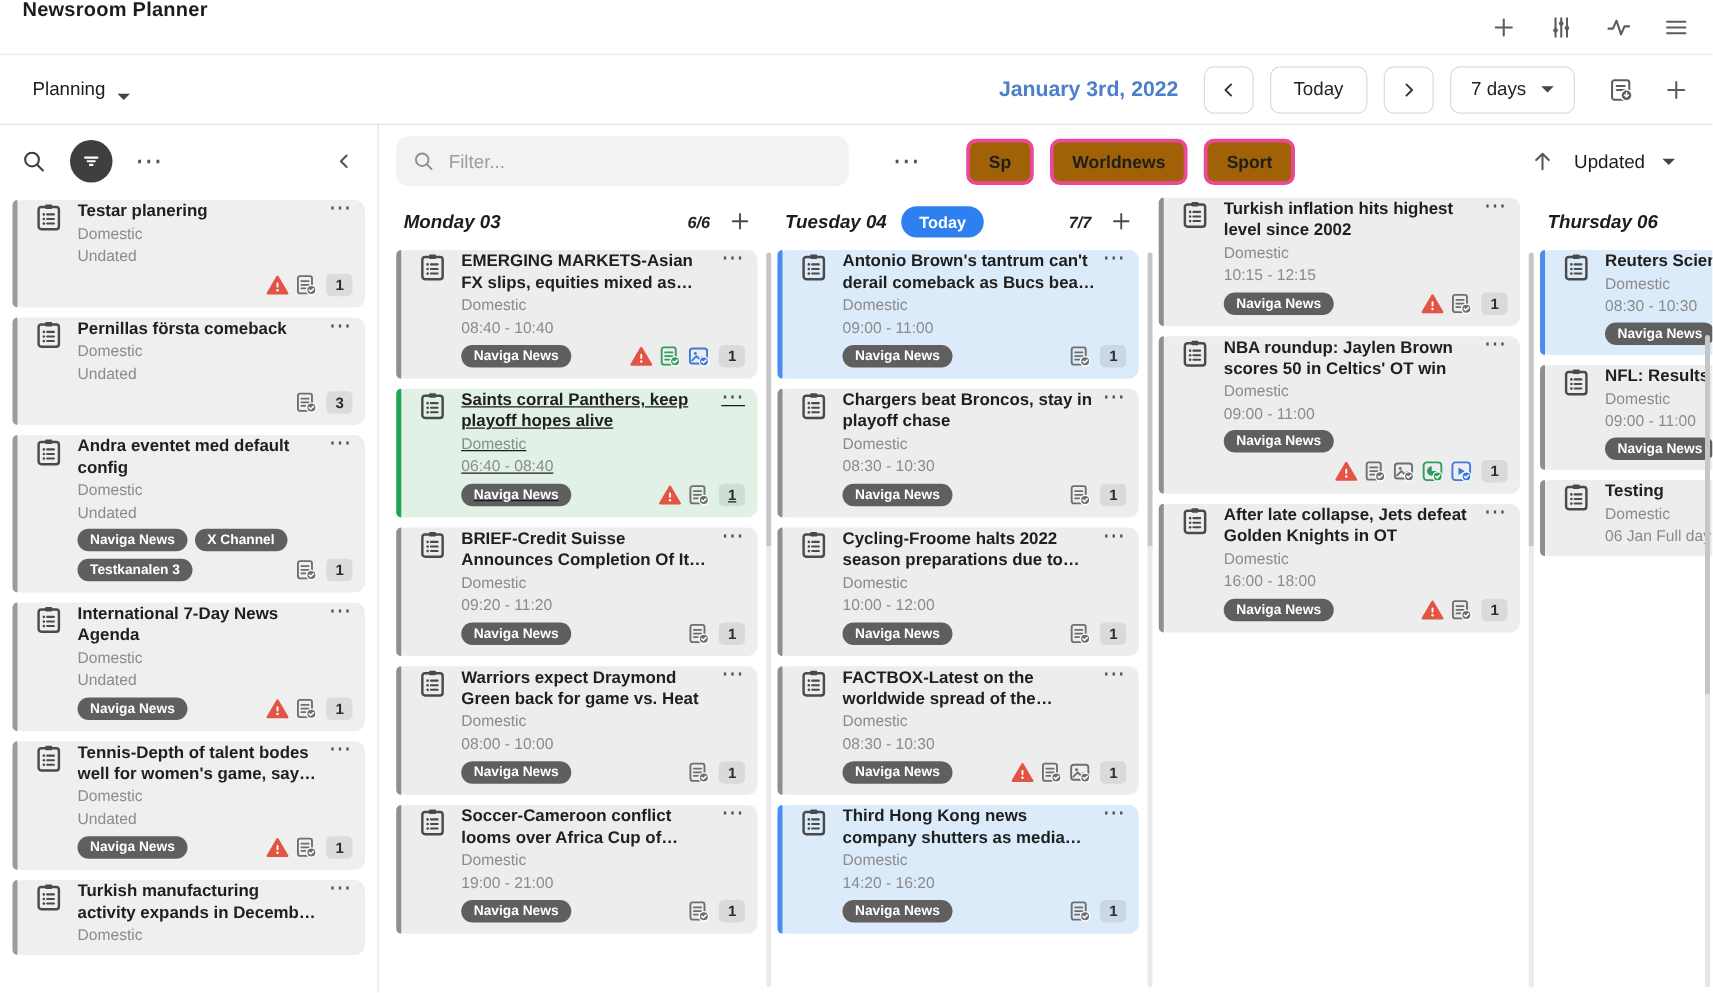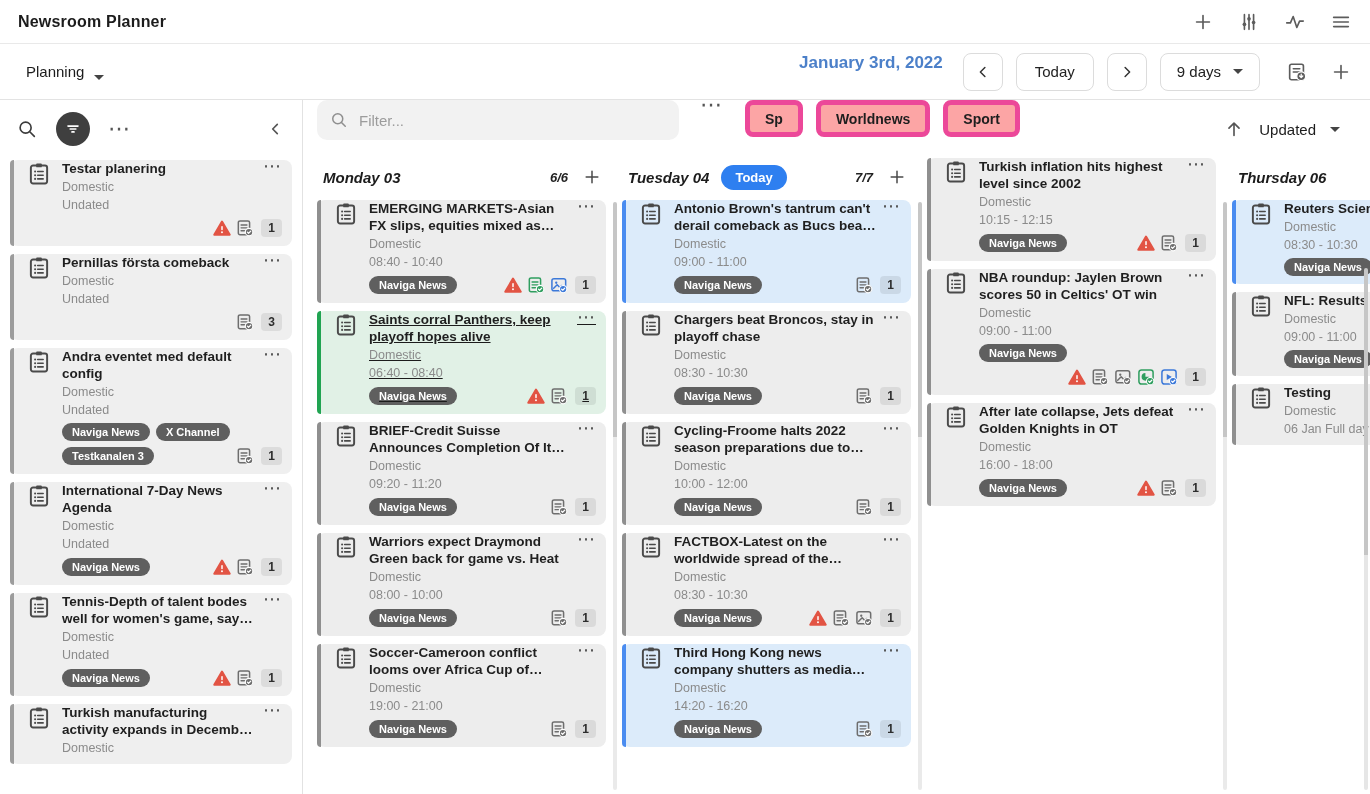--- a/index.html
+++ b/index.html
@@ -1,58 +1,58 @@
 <!DOCTYPE html>
 <html><head>
 <meta charset="utf-8">
 <style>
 * { margin:0; padding:0; box-sizing:border-box; }
 html,body { width:1370px; height:794px; overflow:hidden; background:#fff; color:#1c1c1c;
   font-family:"Liberation Sans", sans-serif; }
 
 
-.topbar { height:44px; display:flex; align-items:center; padding:0 18px; border-bottom:1px solid #e9e9e9; }
+.topbar { height:44px; display:flex; padding:0 18px; border-bottom:1px solid #e9e9e9; }
 .topbar-title { font-size:16px; font-weight:700; letter-spacing:.2px; }
 .topbar-actions { margin-left:auto; display:flex; align-items:center; gap:24px; }
 .icon-btn { display:inline-flex; align-items:center; justify-content:center; color:#5c5c5c; cursor:pointer; }
 .icon-btn svg { width:22px; height:22px; display:block; }
 
 
 .toolbar { height:56px; display:flex; align-items:center; padding:0 18px; border-bottom:1px solid #e3e3e3; }
 .view-select { display:flex; align-items:flex-end; gap:10px; font-size:15px; font-weight:500; margin-left:8px; cursor:pointer; }
 .caret { width:0; height:0; border-left:5px solid transparent; border-right:5px solid transparent; border-top:5px solid #444; }
-.toolbar-right { margin-left:auto; display:flex; }
+.toolbar-right { margin-left:auto; display:flex; align-items:center; }
 .date-label { color:#4c80c9; font-size:17px; font-weight:700; margin-right:20px; }
 .nav-btn { height:38px; border:1px solid #dcdcdc; background:#fff; border-radius:8px; display:inline-flex;
   align-items:center; justify-content:center; font-size:15px; font-weight:500; color:#222; cursor:pointer; }
 .nav-btn.sq { width:40px; }
 .nav-btn.txt { padding:0 18px; }
 .nav-btn + .nav-btn { margin-left:13px; }
 .range-btn { margin-left:20px; padding:0 16px; gap:12px; display:inline-flex; }
 .toolbar-acts { display:flex; align-items:center; gap:22px; margin-left:26px; }
 
 
 .layout { display:flex; height:694px; }
 .sidebar { width:303px; flex:0 0 303px; border-right:1px solid #e2e2e2; display:flex; flex-direction:column; }
 .sidebar-head { height:58px; display:flex; align-items:center; padding:0 16px; gap:18px; }
 .filter-circle { width:34px; height:34px; border-radius:50%; background:#3f3f3f; display:flex; align-items:center; justify-content:center; cursor:pointer; }
 .filter-circle svg { width:20px; height:20px; }
 .dots { color:#555; font-size:22px; letter-spacing:2px; line-height:10px; cursor:pointer; }
 .collapse { margin-left:auto; }
 .sidebar-list { height:636px; overflow:hidden; padding:2px 10px 0; }
 
 .board { flex:1; min-width:0; display:flex; flex-direction:column; position:relative; }
-.board-filter { height:58px; display:flex; padding:0 14px; }
+.board-filter { height:58px; display:flex; align-items:center; padding:0 14px;gap:14px; }
 .search-box { width:362px; height:40px; background:#f2f2f2; border-radius:10px; display:flex; align-items:center; padding:0 12px; gap:10px; }
 .search-box svg { width:20px; height:20px; flex:0 0 20px; }
 .search-box input { border:none; outline:none; background:transparent; font-size:15px; color:#333; width:100%; }
 .search-box input::placeholder { color:#9c9c9c; }
 .filter-dots { margin:0 21px; }
 .chips { display:flex; gap:13px; }
-.chip { height:37px; padding:0 15px; display:inline-flex; align-items:center; background:#fca5a5; border:5px solid #ec4899;
+.chip { height:37px; padding:0 15px; display:inline-flex; align-items:center; background:#a16207; border:3px solid #ec4899;
   border-radius:8px; font-size:14px; font-weight:600; color:#1e1e1e; cursor:pointer; }
 .sort { margin-left:auto; display:flex; align-items:center; gap:14px; padding-right:16px; }
 .sort-label { font-size:15px; font-weight:500; }
 
 
 .columns { display:flex; height:636px; overflow:hidden; padding-left:8px; }
 .column { flex:0 0 305px; width:305px; padding:0 10px 0 6px; position:relative; }
 .col-head { height:42px; display:flex; align-items:center; padding:4px 4px 8px 6px; }
 .col-name { font-size:15px; font-weight:700; white-space:nowrap;font-style:italic; }
 .today-pill { margin-left:12px; background:#2e7ff0; color:#fff; font-size:13px; font-weight:600; padding:5px 14px; border-radius:15px; }
@@ -131,21 +131,21 @@
           <path d="M14.5 6l-6 6 6 6" stroke="#333" stroke-width="2" fill="none" stroke-linecap="round" stroke-linejoin="round"></path>
         </svg>
     </span>
     <span class="nav-btn txt">Today</span>
     <span class="nav-btn sq">
       <svg viewBox="0 0 24 24" width="18" height="18">
           <path d="M9.5 6l6 6-6 6" stroke="#333" stroke-width="2" fill="none" stroke-linecap="round" stroke-linejoin="round"></path>
         </svg>
     </span>
     <span class="nav-btn range-btn">
-      <span>9 days</span>
+      <span>7 days</span>
       <span class="caret"></span>
     </span>
     <span class="toolbar-acts">
         <span class="icon-btn">
           <svg viewBox="0 0 24 24">
             <rect x="4" y="3.5" width="15" height="17" rx="2" stroke="#5c5c5c" stroke-width="1.8" fill="none" stroke-linecap="round" stroke-linejoin="round"></rect>
             <path d="M8 8.5h7M8 12h7" stroke="#5c5c5c" stroke-width="1.8" fill="none" stroke-linecap="round" stroke-linejoin="round"></path>
             <circle cx="16.6" cy="16.6" r="4.8" fill="#5c5c5c" stroke="#fff" stroke-width="1.3"></circle>
             <path d="M16.6 14.4v3.4M14.9 16.4l1.7 1.7 1.7-1.7" stroke="#fff" stroke-width="1.4" fill="none" stroke-linecap="round" stroke-linejoin="round"></path>
           </svg>

